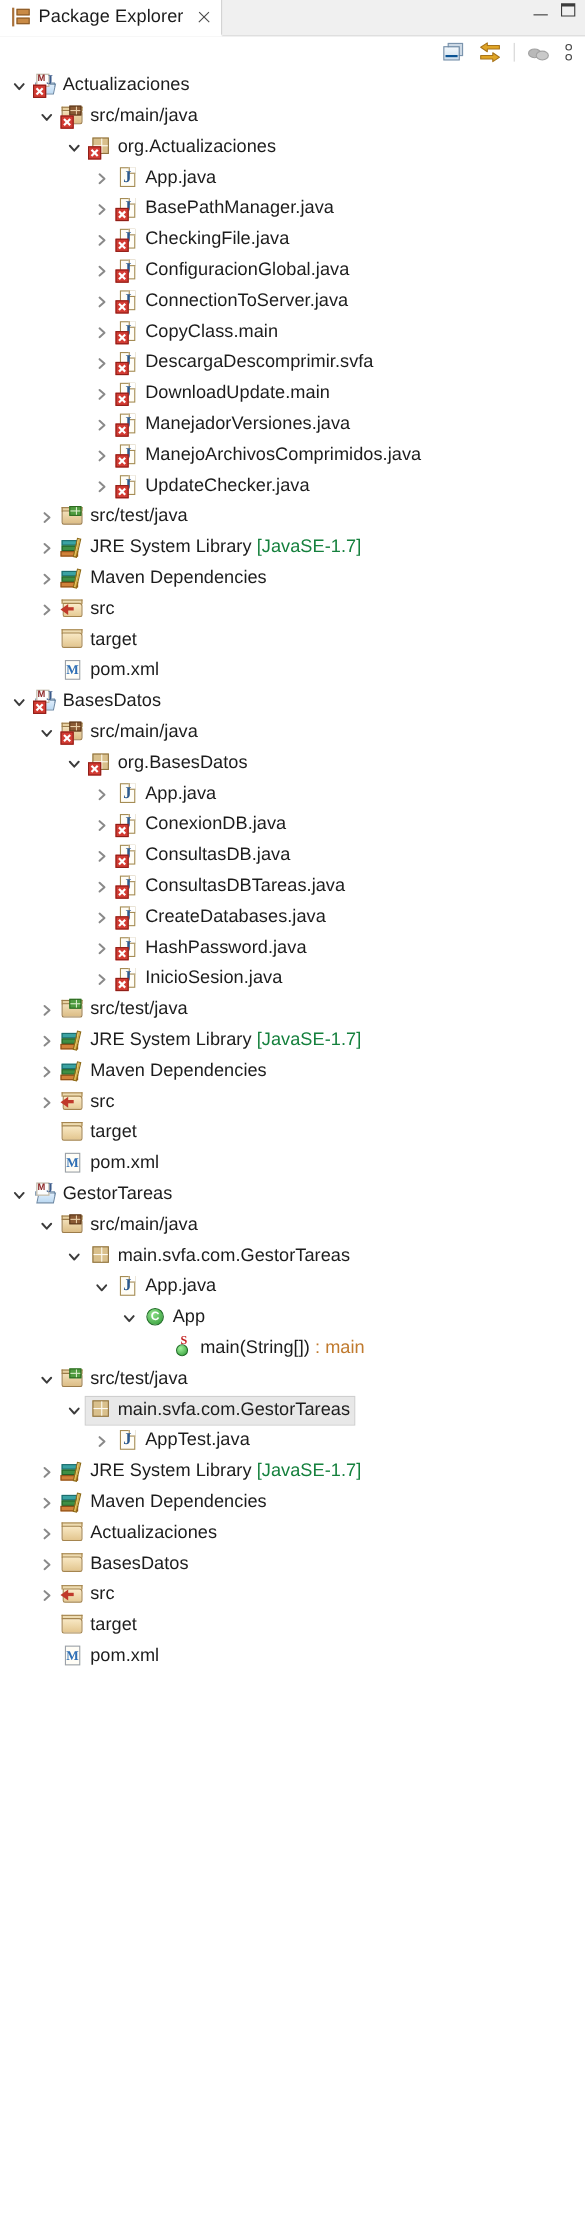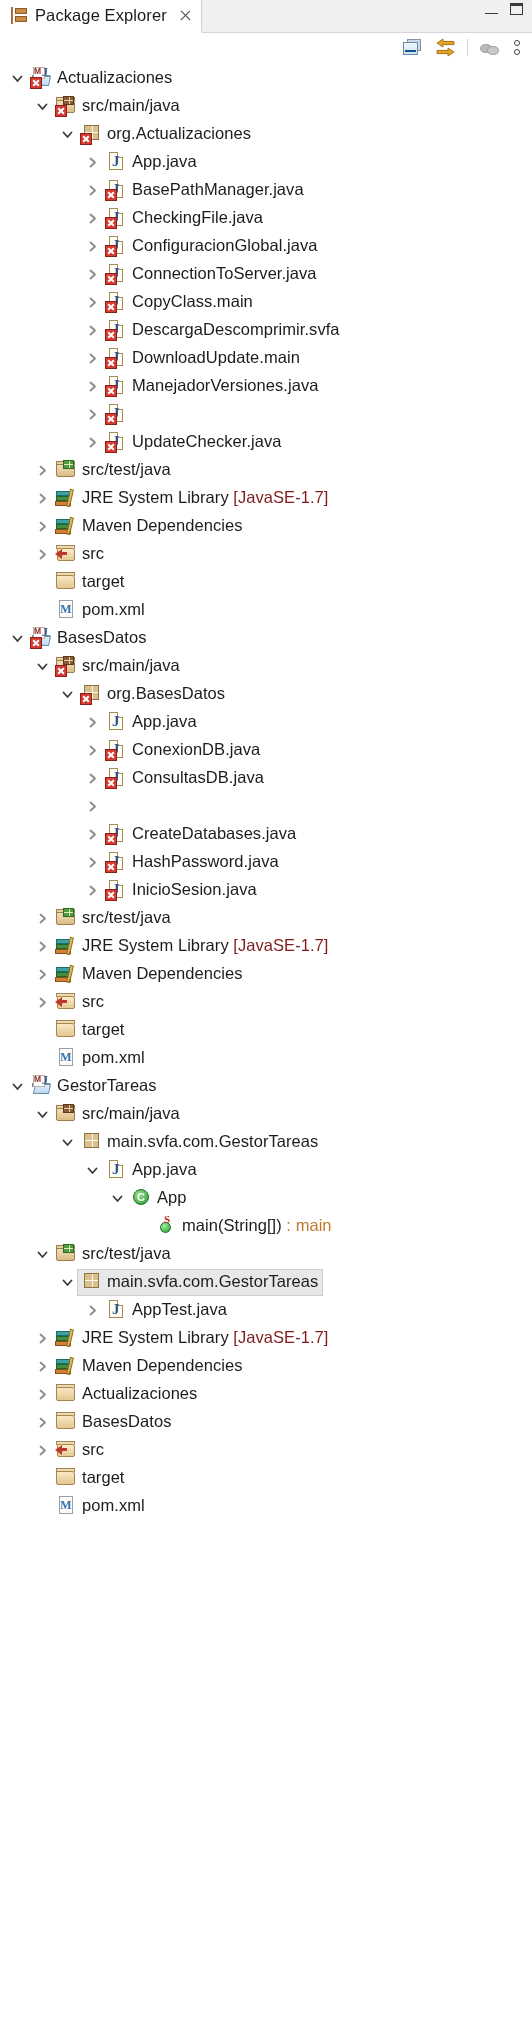--- a/index.html
+++ b/index.html
@@ -126,21 +126,21 @@
   .icon {
     width: 22px; height: 22px; flex: 0 0 22px;
     position: relative; margin-right: 5px;
   }
   .label-wrap { display:flex; align-items:center; padding: 1px 4px 2px 2px; }
   .label {
     font-size: 16.5px;
     color: #1c1c1c;
     letter-spacing: .05px;
   }
-  .label .dim { color: #7f1d1d; }
+  .label .dim { color: #15803d; }
   .label .ret { color: #c07a2e; }
 
   
   
   .ic-mvnproj { }
   .ic-mvnproj .page {
     position:absolute; left:3px; top:0px; width:12px; height:12px;
     background:#fdfdfd; border:1px solid #b9b2a0;
   }
   .ic-mvnproj .m {
@@ -575,20 +575,21 @@
             <path d="M4.5 2.5 L9 6.5 L4.5 10.5" fill="none" stroke="#8a8a8a" stroke-width="1.8" stroke-linecap="round" stroke-linejoin="round"></path>
           </svg>
         </span>
         <span class="label-wrap">
           <span class="icon ic-javafile">
             <span class="pg"></span>
             <span class="corner"></span>
             <span class="j">J</span>
             <span class="err"></span>
           </span>
+          <span class="label">ManejoArchivosComprimidos.java</span>
         </span>
       </div>
       <div class="row">
         <span class="ind" style="width: 81px;"></span>
         <span class="twisty">
           <svg width="13" height="13" viewBox="0 0 13 13">
             <path d="M4.5 2.5 L9 6.5 L4.5 10.5" fill="none" stroke="#8a8a8a" stroke-width="1.8" stroke-linecap="round" stroke-linejoin="round"></path>
           </svg>
         </span>
         <span class="label-wrap">
@@ -791,20 +792,29 @@
           <span class="label">ConsultasDB.java</span>
         </span>
       </div>
       <div class="row">
         <span class="ind" style="width: 81px;"></span>
         <span class="twisty">
           <svg width="13" height="13" viewBox="0 0 13 13">
             <path d="M4.5 2.5 L9 6.5 L4.5 10.5" fill="none" stroke="#8a8a8a" stroke-width="1.8" stroke-linecap="round" stroke-linejoin="round"></path>
           </svg>
         </span>
+        <span class="label-wrap">
+          <span class="icon ic-javafile">
+            <span class="pg"></span>
+            <span class="corner"></span>
+            <span class="j">J</span>
+            <span class="err"></span>
+          </span>
+          <span class="label">ConsultasDBTareas.java</span>
+        </span>
       </div>
       <div class="row">
         <span class="ind" style="width: 81px;"></span>
         <span class="twisty">
           <svg width="13" height="13" viewBox="0 0 13 13">
             <path d="M4.5 2.5 L9 6.5 L4.5 10.5" fill="none" stroke="#8a8a8a" stroke-width="1.8" stroke-linecap="round" stroke-linejoin="round"></path>
           </svg>
         </span>
         <span class="label-wrap">
           <span class="icon ic-javafile">

